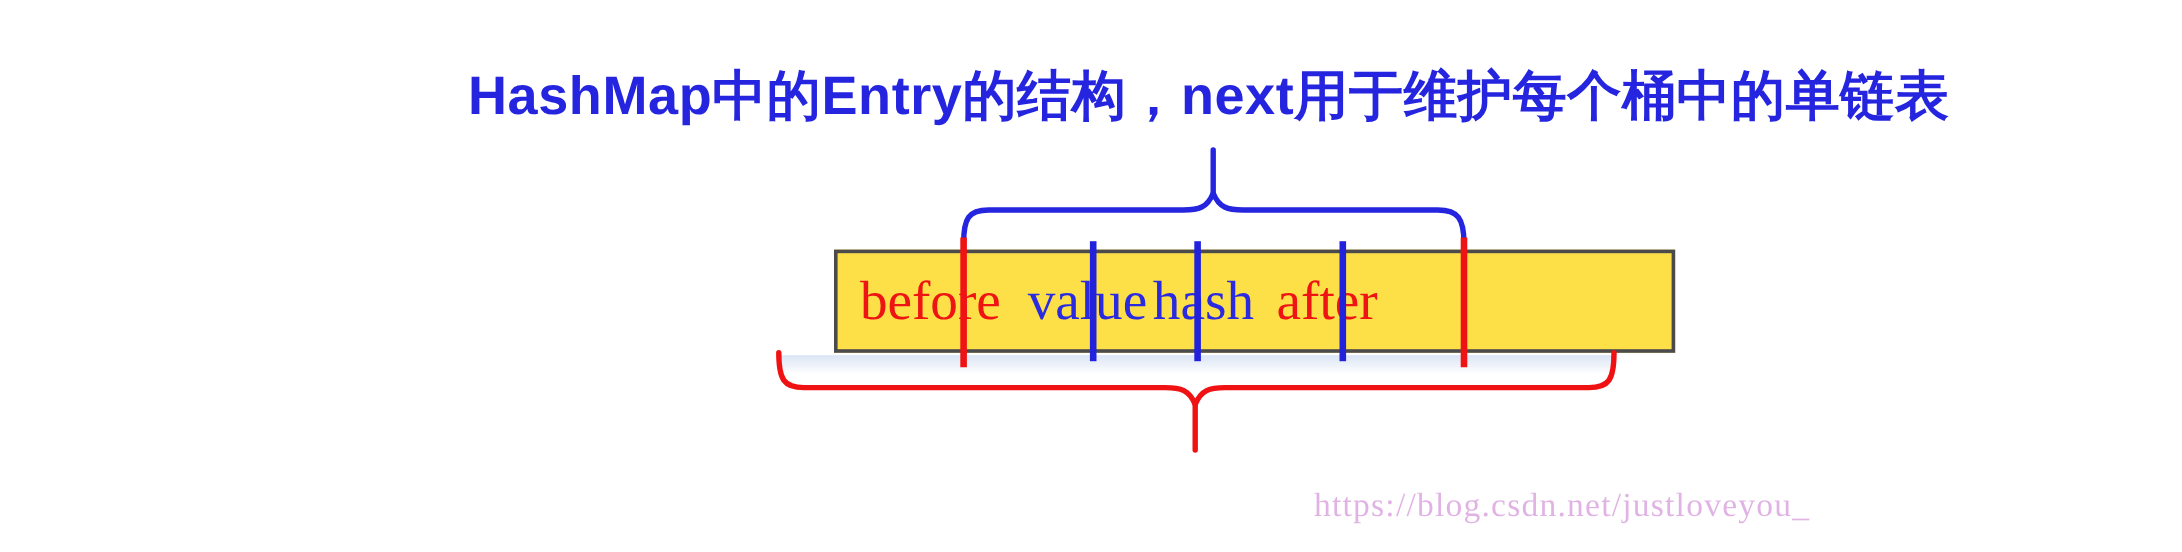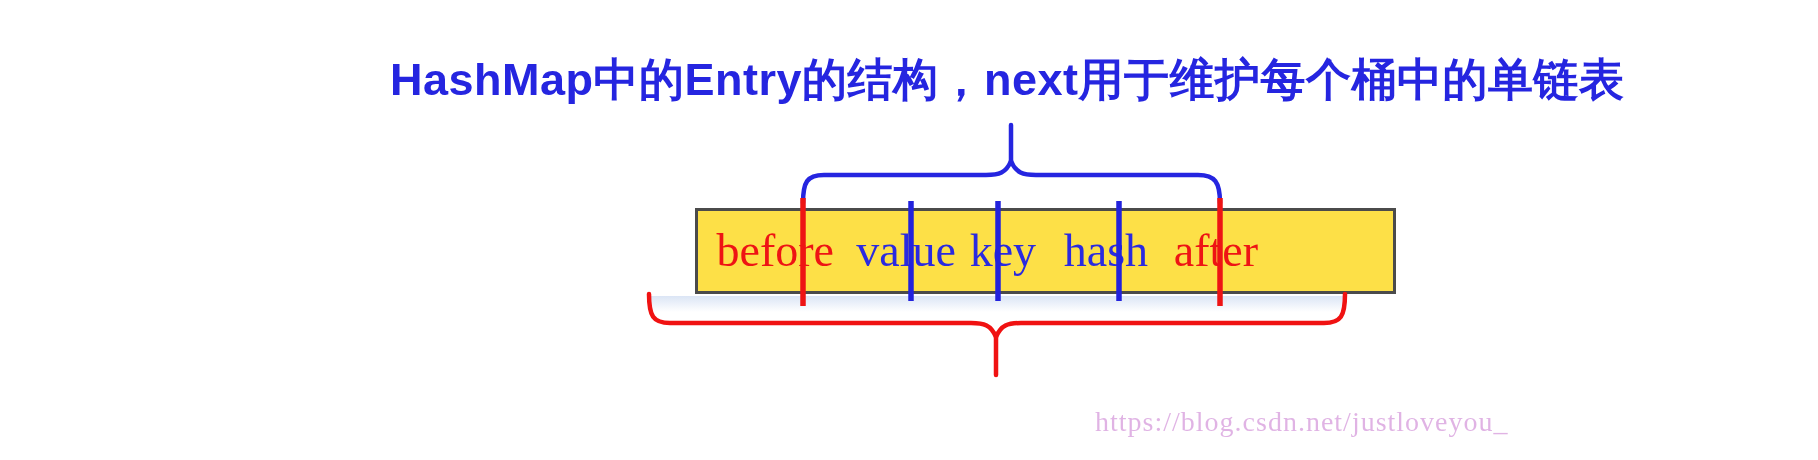--- a/index.html
+++ b/index.html
@@ -91,21 +91,20 @@
   <div class="heading heading-top">HashMap中的Entry的结构，next用于维护每个桶中的单链表</div>
 
   <div class="watermark">https://blog.csdn.net/justloveyou_</div>
 
 
   <div class="under-box-band"></div>
 
   <div class="entry-box">
     <div class="entry-cell cell-red">before</div>
     <div class="entry-cell cell-blue">value</div>
-    <div class="entry-cell cell-blue">key</div>
     <div class="entry-cell cell-blue">hash</div>
     <div class="entry-cell cell-red">after</div>
   </div>
 
   <svg class="overlay-svg" viewBox="0 0 1818 460">
 
     <g>
       <path d="M 803 203 C 803 182 807 175 824 175 L 986 175
                C 999 175 1006 173 1011 161
                C 1016 173 1023 175 1036 175 L 1198 175

